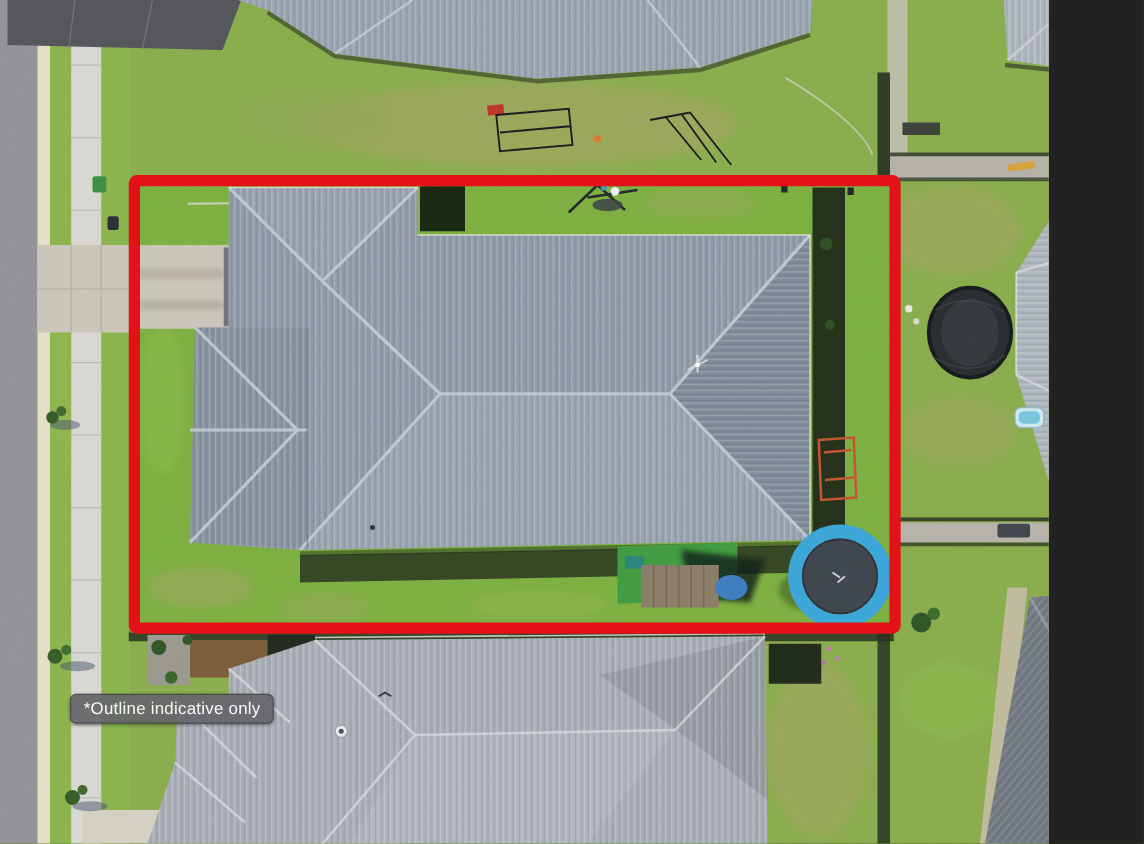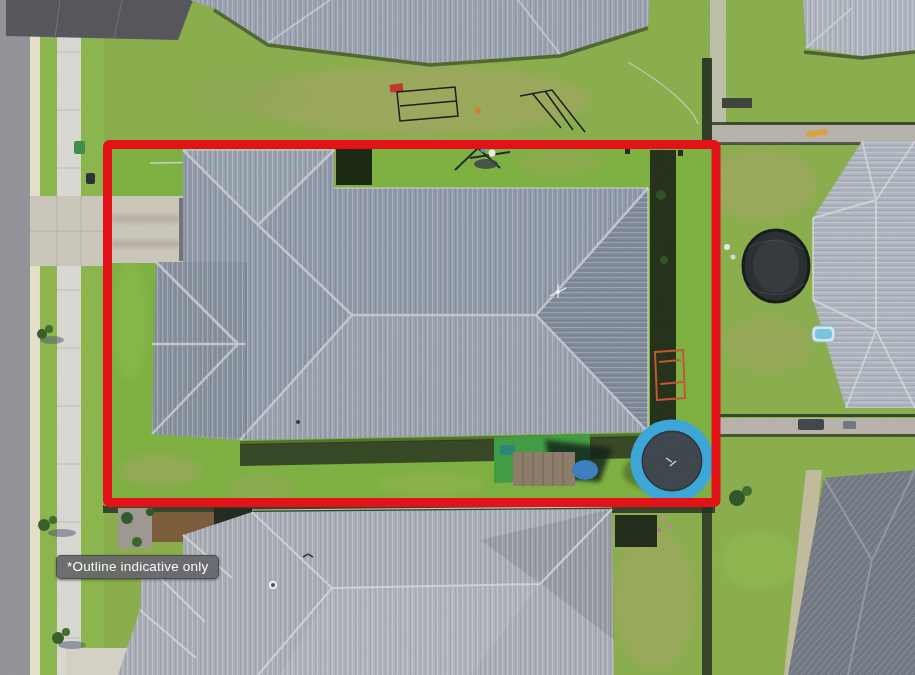--- a/index.html
+++ b/index.html
@@ -1,17 +1,17 @@
 <!DOCTYPE html>
 <html style="--outline-red: #e31219; --label-bg: #66676a; --label-text: #ffffff; --label-border: #454547; --grass-base: #89ad4b; --lawn: #7cb03f; --verge: #8ab54b; --dry-grass: #a8a468; --road: #939298; --curb: #e6dfca; --sidewalk: #d9d8d3; --driveway: #cbc6ba; --main-roof: #8f99a8; --top-roof: #99a2af; --right-roof: #aeb5bf; --bottom-roof: #a9aeb6; --bottom-right-roof: #6f7681; --dark-pavement: #53545a; --fence-shadow: #242e1e; --trampoline-blue: #3aa6d9; --trampoline-mat: #3d434b; --turf-green: #3f9b3f; --pool-blue: #79c4de;"><head>
 <meta charset="utf-8">
 <style>
   html,body{margin:0;padding:0;background:#222;}
   .stage{
-    position:relative;width:915px;height:675px;overflow:hidden;
+    position:relative;width:839px;height:675px;overflow:hidden;
     background:var(--grass-base,#84a948);
     font-family:"Liberation Sans",sans-serif;
   }
   .stage svg{display:block;}
   
   .f-road{fill:var(--road);} .f-curb{fill:var(--curb);} .f-verge{fill:var(--verge);}
   .f-sidewalk{fill:var(--sidewalk);} .f-driveway{fill:var(--driveway);}
   .f-grass{fill:var(--grass-base);} .f-lawn{fill:var(--lawn);}
   .f-mainroof{fill:var(--main-roof);} .f-toproof{fill:var(--top-roof);}
   .f-rightroof{fill:var(--right-roof);} .f-bottomroof{fill:var(--bottom-roof);}

